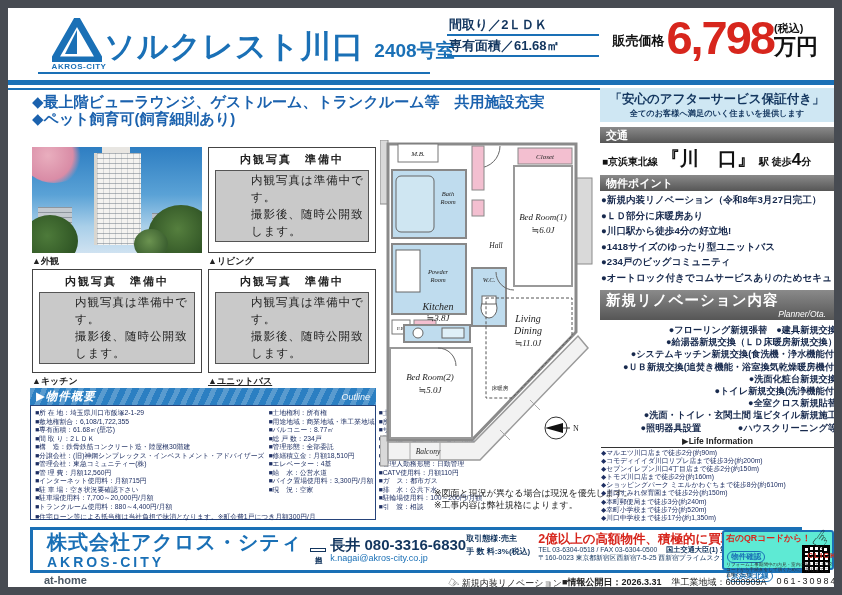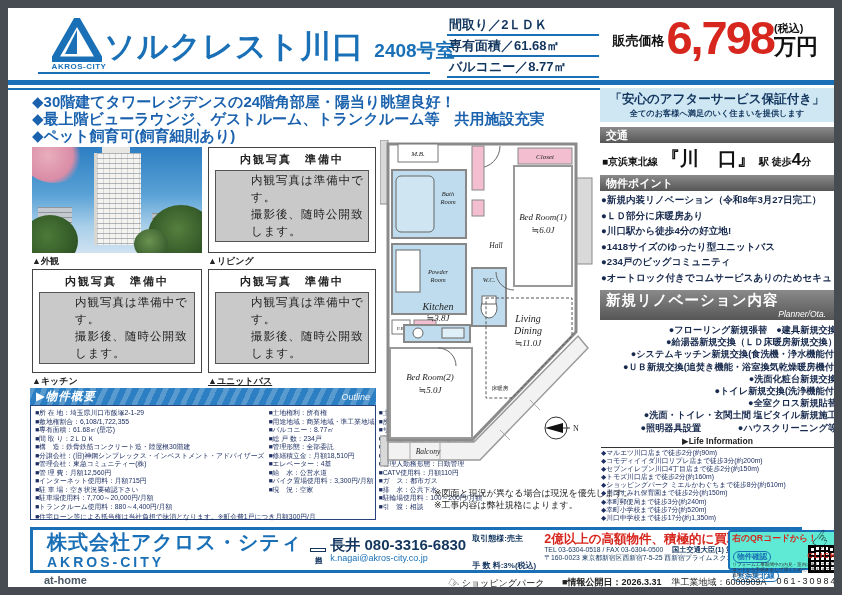--- a/index.html
+++ b/index.html
@@ -101,21 +101,21 @@
   .f-logo{margin:0 6px 0 8px;}
   .company{display:flex;flex-direction:column;line-height:1;}
   .company .jp{font-size:20px;font-weight:bold;color:#1a70b6;letter-spacing:1px;white-space:nowrap;}
   .company .en{font-size:14px;font-weight:bold;color:#1a70b6;letter-spacing:3px;margin-top:3px;}
   .agent{margin-left:8px;display:flex;align-items:center;gap:4px;}
   .agent-tag{font-size:7.5px;font-weight:bold;color:#12355e;border:1px solid #12355e;padding:1px 2px;
              writing-mode:vertical-rl;}
   .agent-main{display:flex;flex-direction:column;line-height:1;}
   .agent-name{font-size:15px;font-weight:bold;color:#12355e;white-space:nowrap;}
   .agent-mail{font-size:9px;color:#1a70b6;margin-top:2px;}
-  .deal{margin-left:6px;display:flex;flex-direction:column;gap:16px;align-self:flex-start;padding-top:3px;}
+  .deal{display:flex;flex-direction:column;gap:2px;align-self:flex-start;padding-top:3px;}
   .deal div{font-size:8px;font-weight:bold;color:#12355e;white-space:nowrap;}
   .mid-block{margin-left:8px;width:180px;align-self:flex-start;padding-top:2px;}
   .buy-msg{font-size:12.5px;font-weight:bold;color:#d7261d;white-space:nowrap;line-height:14px;}
   .mid-small{font-size:6.8px;color:#12355e;line-height:8px;white-space:nowrap;}
   .mid-small b{font-size:7.2px;}
   .qr-box{margin-left:4px;width:112px;height:40px;box-sizing:border-box;border:2px solid #1a70b6;
           border-radius:3px;padding:1px 2px;position:relative;background:#5eead4;}
   .qr-title{font-size:8.8px;font-weight:bold;color:#d7261d;white-space:nowrap;}
   .qr-flex{display:flex;align-items:flex-start;}
   .qr-btns{width:74px;}
@@ -150,37 +150,35 @@
 
   <div class="title-row">
     <span class="title">ソルクレスト川口</span>
     <span class="room-no">2408号室</span>
   </div>
   <div class="title-underline"></div>
 
   <div class="specs">
     <div class="spec-line">間取り／2ＬＤＫ</div>
     <div class="spec-line">専有面積／61.68㎡</div>
-    <div class="spec-line">バルコニー／8.77㎡</div>
   </div>
 
   <div class="price-row">
     <span class="price-label">販売価格</span>
     <span class="price-value">6,798</span>
     <span class="price-tail">
       <span class="price-tax">(税込)</span>
       <span class="price-unit">万円</span>
     </span>
   </div>
 
   <div class="rule-a"></div>
   <div class="rule-b"></div>
 
   <div class="highlights">
-      <div>◆30階建てタワーレジデンスの24階角部屋・陽当り眺望良好！</div>
       <div>◆最上階ビューラウンジ、ゲストルーム、トランクルーム等　共用施設充実</div>
       <div>◆ペット飼育可(飼育細則あり)</div>
     </div>
 
   <div class="photo-ext">
     <div class="bldg2"></div>
     <div class="bldg3"></div>
     <div class="tower-top"></div>
     <div class="tower"></div>
     <div class="tree" style="left:-10px;bottom:-14px;width:56px;height:52px;background:radial-gradient(circle at 45% 40%,#4d7a3a,#2f5524 70%);"></div>
@@ -450,21 +448,21 @@
 
   <div class="click-wrap">
     <span class="hand">☞</span>
     <div class="click-label">CLICK</div>
   </div>
 
   <div class="bottom-strip">
     <div class="athome">at-home</div>
     <div class="bs-mid">
       <span class="hand2">☞</span>
-      <span>ショッピングパーク</span>
+      <span>新規内装リノベーション</span>
     </div>
     <div class="bs-right">
       <span class="bold">■情報公開日：2026.3.31</span>
       <span>準工業地域：6000909A</span>
       <span style="letter-spacing:2px;">061-30984-1</span>
     </div>
   </div>
 
   <div class="frame"></div>
 </div>

